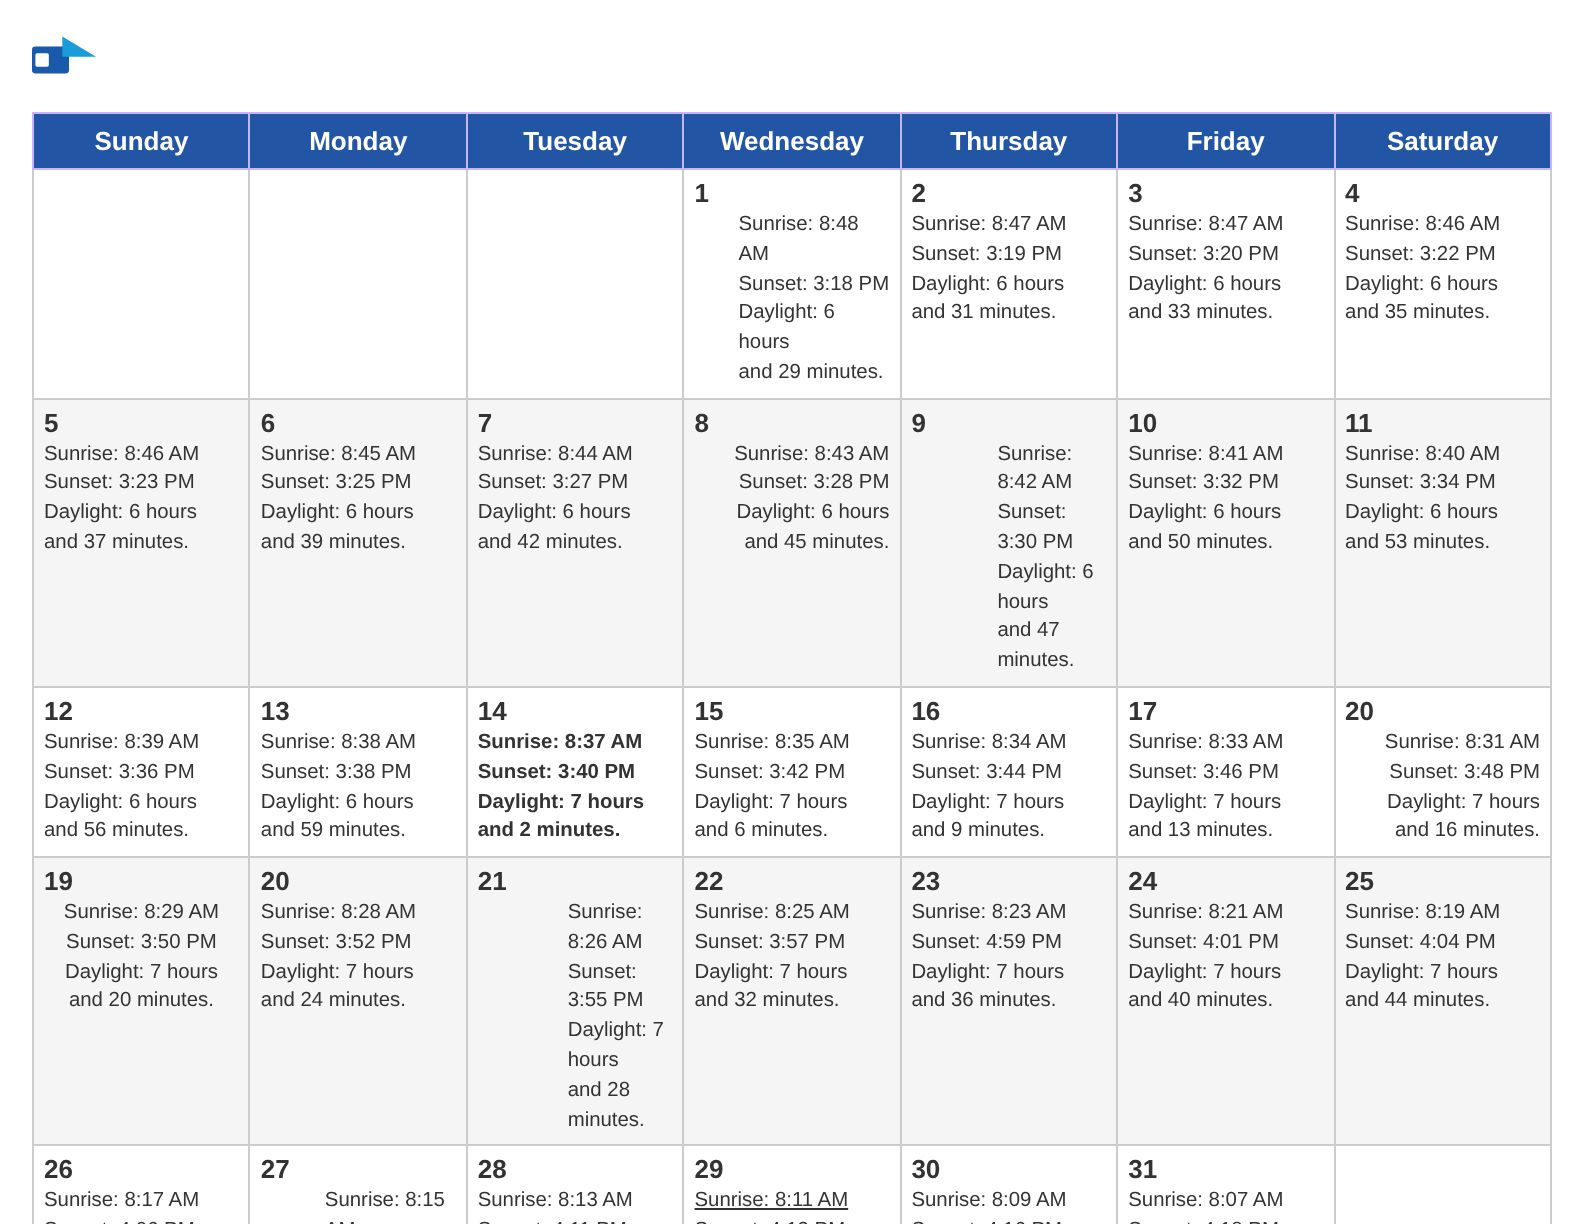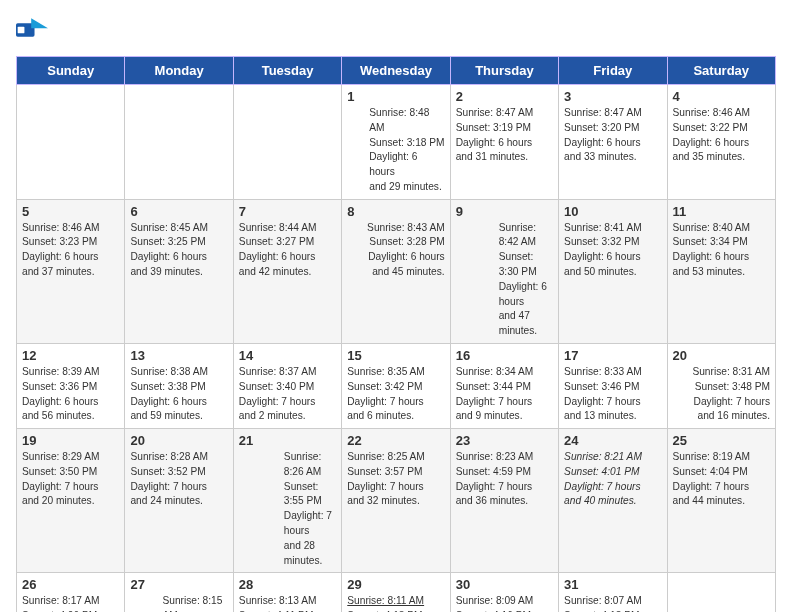--- a/index.html
+++ b/index.html
@@ -152,21 +152,21 @@
           </td>
           <td>
             <div class="day-num">13</div>
             <div class="day-info" style="white-space: pre-line;">Sunrise: 8:38 AM
 Sunset: 3:38 PM
 Daylight: 6 hours
 and 59 minutes.</div>
           </td>
           <td>
             <div class="day-num">14</div>
-            <div class="day-info" style="white-space: pre-line;">Sunrise: 8:37 AM
+            <div class="day-info" style="white-space: pre-line; font-weight: bold;">Sunrise: 8:37 AM
 Sunset: 3:40 PM
 Daylight: 7 hours
 and 2 minutes.</div>
           </td>
           <td>
             <div class="day-num">15</div>
             <div class="day-info" style="white-space: pre-line;">Sunrise: 8:35 AM
 Sunset: 3:42 PM
 Daylight: 7 hours
 and 6 minutes.</div>
@@ -189,21 +189,21 @@
             <div class="day-num">20</div>
             <div class="day-info" style="white-space: pre-line; text-align: right;">Sunrise: 8:31 AM
 Sunset: 3:48 PM
 Daylight: 7 hours
 and 16 minutes.</div>
           </td>
         </tr>
         <tr>
           <td>
             <div class="day-num">19</div>
-            <div class="day-info" style="white-space: pre-line;">Sunrise: 8:29 AM
+            <div class="day-info" style="white-space: pre-line; text-align: center;">Sunrise: 8:29 AM
 Sunset: 3:50 PM
 Daylight: 7 hours
 and 20 minutes.</div>
           </td>
           <td>
             <div class="day-num">20</div>
             <div class="day-info" style="white-space: pre-line;">Sunrise: 8:28 AM
 Sunset: 3:52 PM
 Daylight: 7 hours
 and 24 minutes.</div>
@@ -224,21 +224,21 @@
           </td>
           <td>
             <div class="day-num">23</div>
             <div class="day-info" style="white-space: pre-line;">Sunrise: 8:23 AM
 Sunset: 4:59 PM
 Daylight: 7 hours
 and 36 minutes.</div>
           </td>
           <td>
             <div class="day-num">24</div>
-            <div class="day-info" style="white-space: pre-line; font-style: italic;">Sunrise: 8:21 AM
+            <div class="day-info" style="white-space: pre-line;">Sunrise: 8:21 AM
 Sunset: 4:01 PM
 Daylight: 7 hours
 and 40 minutes.</div>
           </td>
           <td>
             <div class="day-num">25</div>
             <div class="day-info" style="white-space: pre-line;">Sunrise: 8:19 AM
 Sunset: 4:04 PM
 Daylight: 7 hours
 and 44 minutes.</div>

